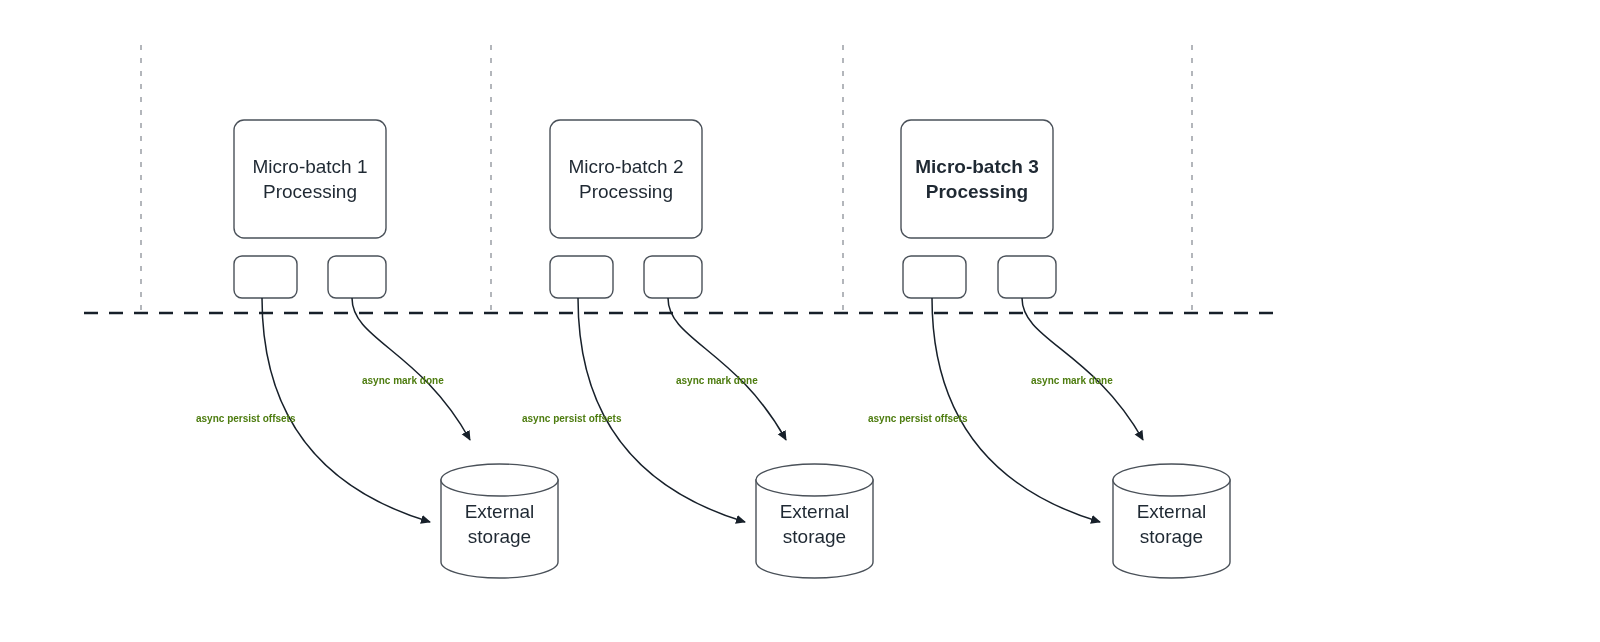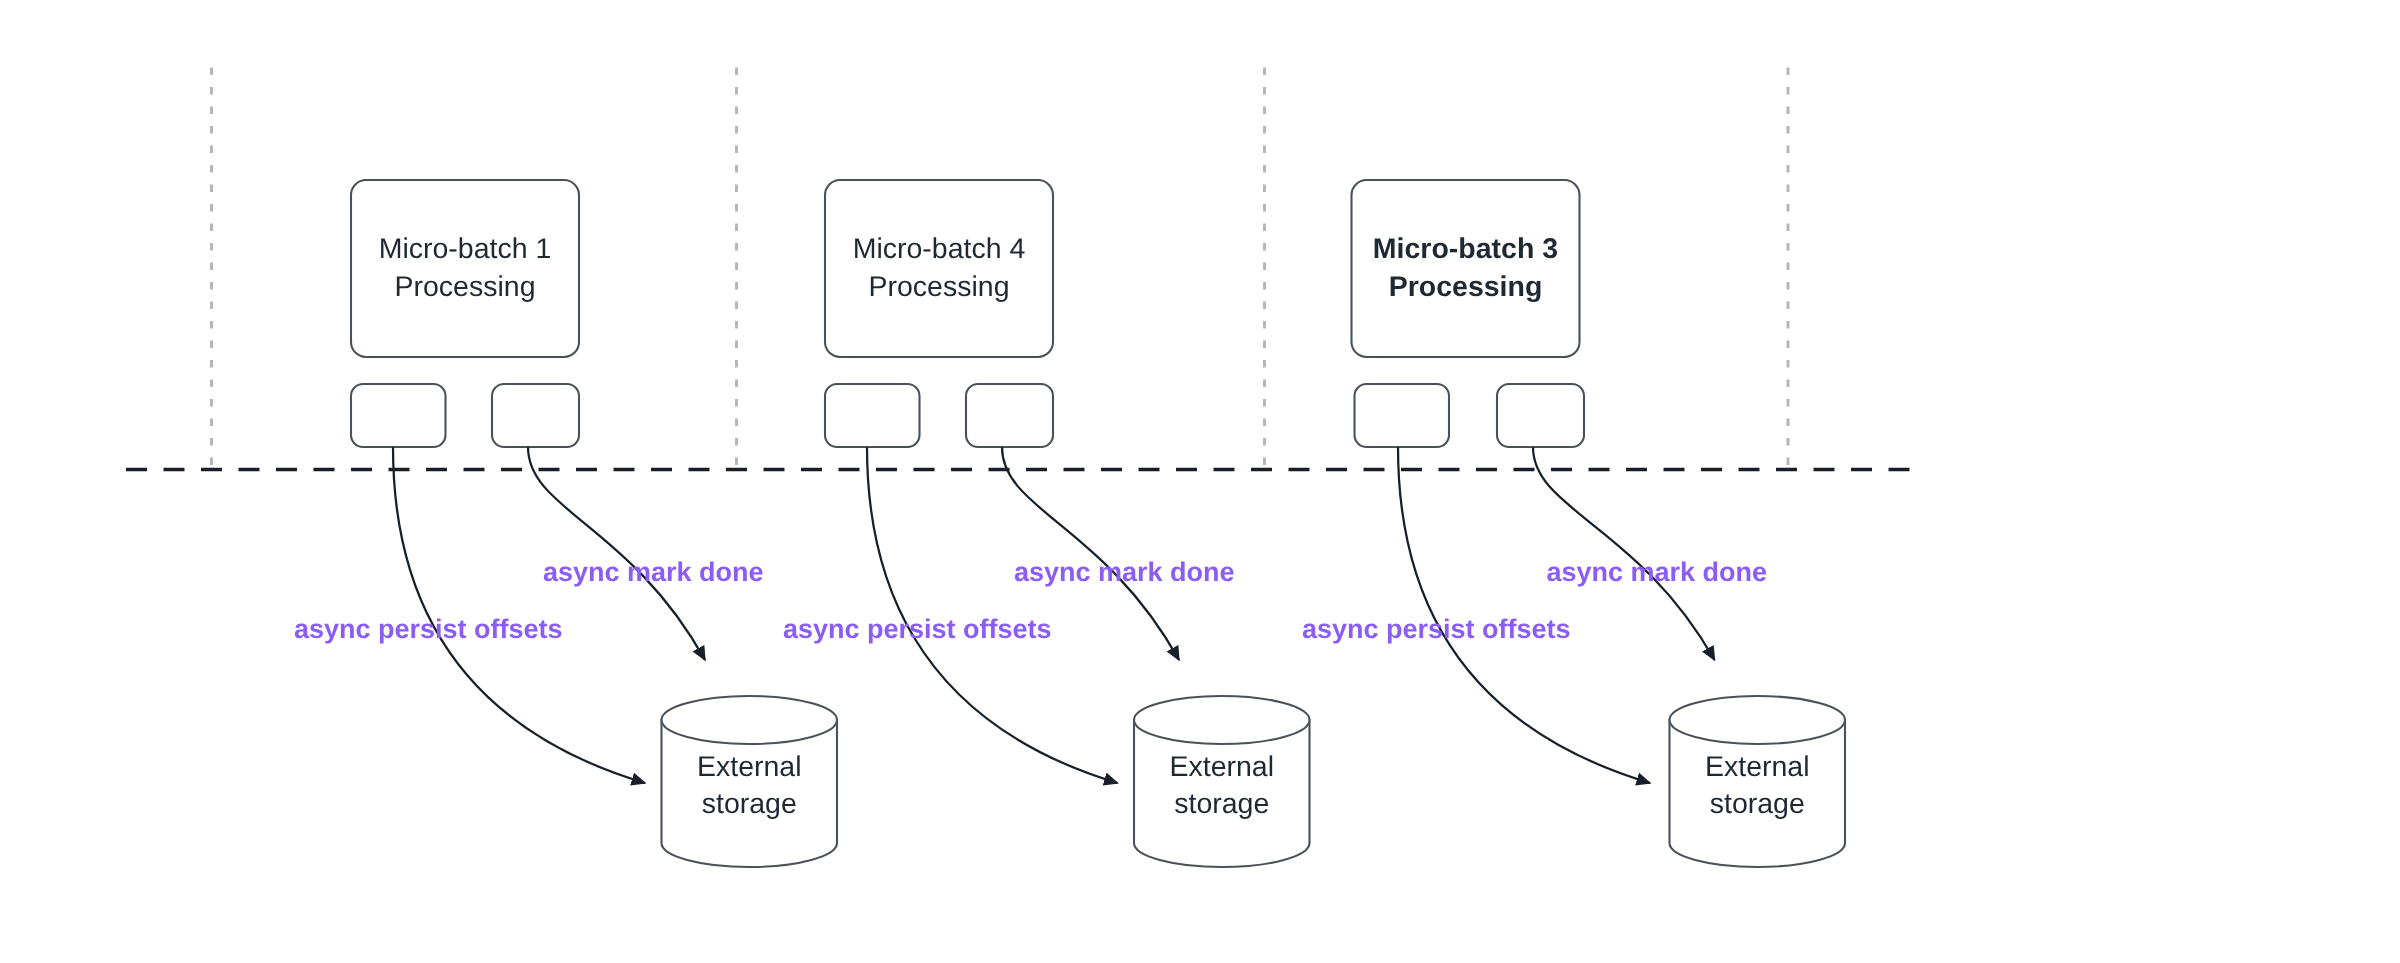--- a/index.html
+++ b/index.html
@@ -28,22 +28,22 @@
     position: absolute;
     text-align: center;
     color: #1f2933;
     font-size: 19px;
     line-height: 25px;
     white-space: pre-line;
     pointer-events: none;
   }
   .edge-label {
     position: absolute;
-    color: #8b5cf6;
-    font-size: 18px;
+    color: #4d7c0f;
+    font-size: 10px;
     font-weight: bold;
     white-space: nowrap;
     line-height: 16px;
   }
   .axis-label {
     position: absolute;
     color: #c2410c;
     font-size: 21px;
     white-space: nowrap;
   }
@@ -104,21 +104,21 @@
       </g>
   </svg>
 
   <div id="html-labels">
       <div class="node-label" style="left: 234px; top: 154px; width: 152px;">Micro-batch 1
 Processing</div>
       <div class="node-label" style="left: 441px; top: 499px; width: 117px;">External
 storage</div>
       <div class="edge-label" style="left: 196px; top: 411px;">async persist offsets</div>
       <div class="edge-label" style="left: 362px; top: 373px;">async mark done</div>
-      <div class="node-label" style="left: 550px; top: 154px; width: 152px;">Micro-batch 4
+      <div class="node-label" style="left: 550px; top: 154px; width: 152px;">Micro-batch 2
 Processing</div>
       <div class="node-label" style="left: 756px; top: 499px; width: 117px;">External
 storage</div>
       <div class="edge-label" style="left: 522px; top: 411px;">async persist offsets</div>
       <div class="edge-label" style="left: 676px; top: 373px;">async mark done</div>
       <div class="node-label" style="left: 901px; top: 154px; width: 152px; font-weight: bold;">Micro-batch 3
 Processing</div>
       <div class="node-label" style="left: 1113px; top: 499px; width: 117px;">External
 storage</div>
       <div class="edge-label" style="left: 868px; top: 411px;">async persist offsets</div>

